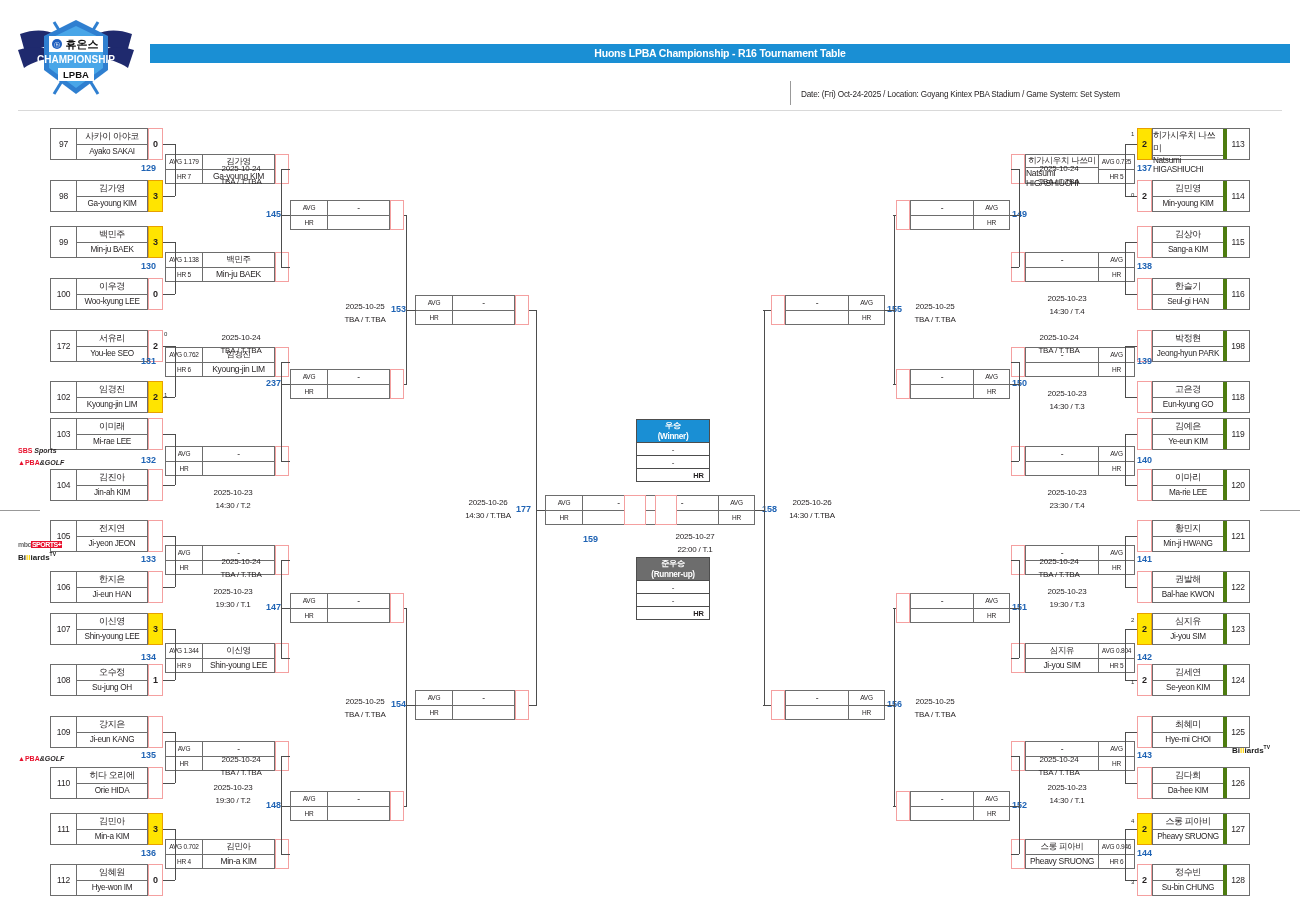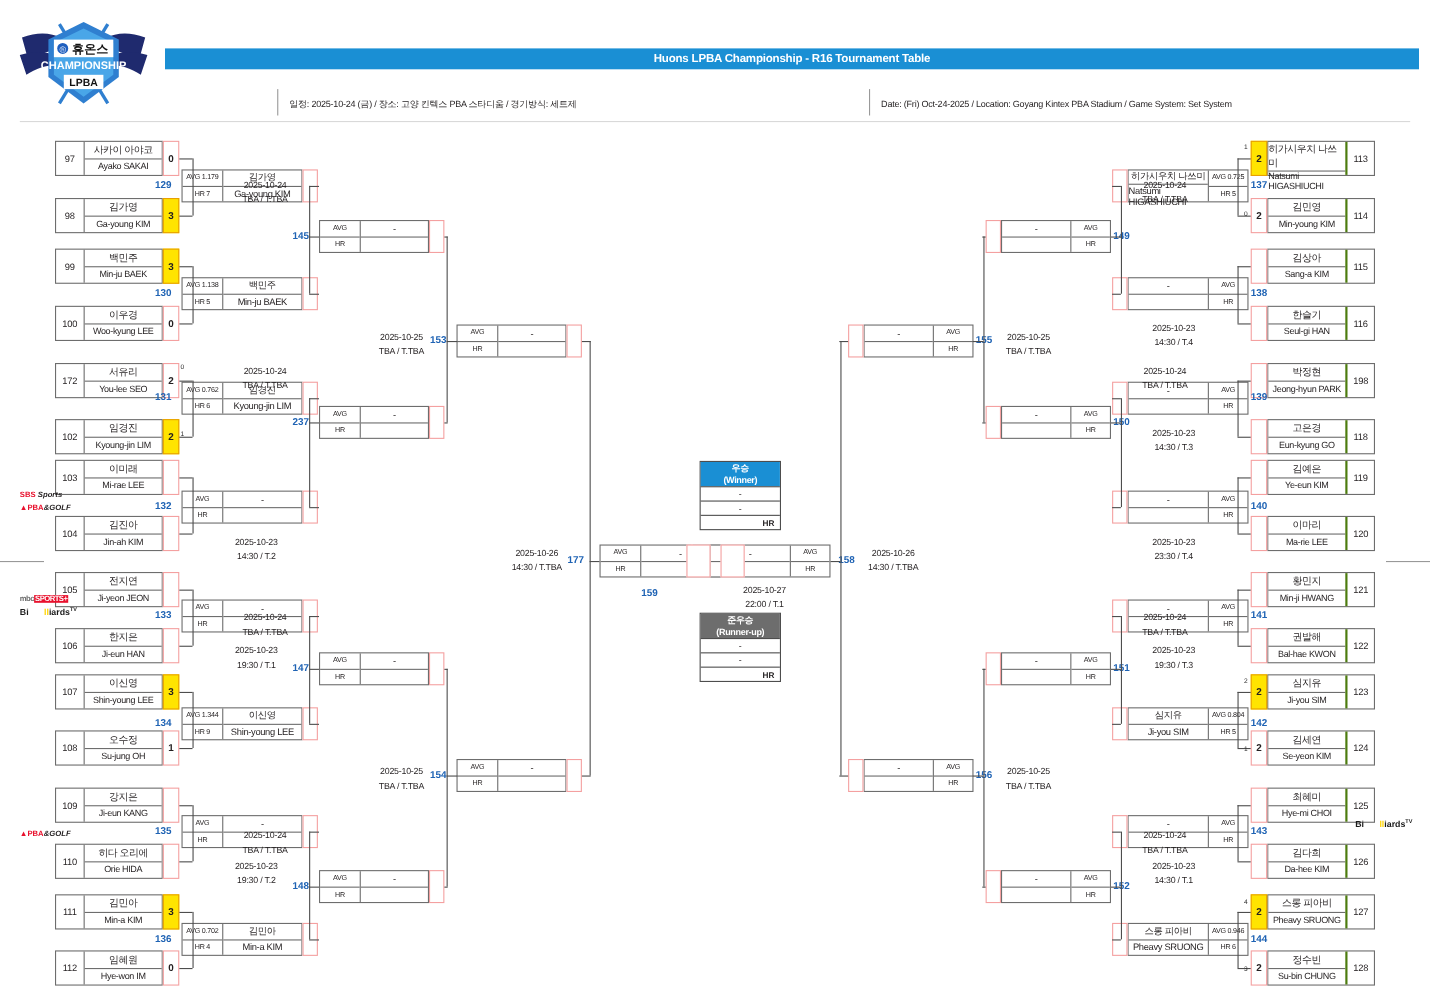--- a/index.html
+++ b/index.html
@@ -43,21 +43,21 @@
   .pbox { position:absolute; width:98px; height:32px; border:1px solid #6d6d6d; background:#fff; display:flex; }
   .pbox .seed {
     width:26px; border-right:1px solid #6d6d6d; font-size:8.5px;
     display:flex; align-items:center; justify-content:center; letter-spacing:-0.2px;
   }
   .pbox .names { flex:1; display:flex; flex-direction:column; }
   .pbox .kr { flex:1; border-bottom:1px solid #6d6d6d; font-size:9px; display:flex;
               align-items:center; justify-content:center; letter-spacing:-0.4px; }
   .pbox .en { flex:1; font-size:8.2px; display:flex; align-items:center;
               justify-content:center; letter-spacing:-0.3px; }
-  .pbox.rt .seed { border-right:none; border-left:2px solid #4d7c0f; order:2; }
+  .pbox.rt .seed { border-right:none; border-left:4px solid #4d7c0f; order:2; }
 
   
   .score {
     position:absolute; width:15px; height:32px; border:1px solid #f4a0a0; background:#fff;
     font-size:9px; font-weight:bold; display:flex; align-items:center; justify-content:center;
   }
   .score.win { background:#ffe400; border-color:#e8a000; }
   .tinyseed { position:absolute; font-size:6px; color:#2b2b2b; }
 
   
@@ -96,21 +96,21 @@
               display:flex; align-items:center; justify-content:center; }
   .final .r.hr { justify-content:flex-end; padding-right:5px; font-weight:bold; font-size:7.5px; }
 
   
   .bc { position:absolute; font-size:7px; font-weight:bold; white-space:nowrap; }
   .sbs { color:#e8112d; }
   .pba { color:#e8112d; }
   .mbc { color:#6d6d6d; letter-spacing:-0.5px; }
   .mbc b { background:#e8112d; color:#fff; padding:0 1px; }
   .btv { color:#1a1a1a; font-weight:bold; font-size:8px; }
-  .btv u { color:#ffd400; text-decoration:none;margin-left:14px; }
+  .btv u { color:#ffd400; text-decoration:none; }
   .btv sup { font-size:5px; }
 </style>
 </head>
 <body>
 
 <div id="header">
   <svg id="logo" viewBox="0 0 128 100">
     <g>
       <path d="M8 28 C30 20 46 26 58 40 C44 36 28 40 14 50 Z" fill="#1f2a6e"></path>
       <path d="M6 44 C26 38 40 42 52 54 C38 51 24 54 12 62 Z" fill="#1f2a6e"></path>
@@ -125,23 +125,20 @@
       <text x="45" y="41" font-family="Liberation Sans, sans-serif" font-size="6" fill="#fff" text-anchor="middle">ⓗ</text>
       <text x="70" y="42" font-family="Liberation Sans, sans-serif" font-size="11" font-weight="bold" fill="#111" text-anchor="middle">휴온스</text>
       <text x="64" y="57" font-family="Liberation Sans, sans-serif" font-size="10" font-weight="bold" fill="#ffffff" text-anchor="middle">CHAMPIONSHIP</text>
       <rect x="46" y="62" width="36" height="13" fill="#ffffff"></rect>
       <text x="64" y="72" font-family="Liberation Sans, sans-serif" font-size="9.5" font-weight="bold" fill="#111" text-anchor="middle">LPBA</text>
     </g>
   </svg>
   <div id="subbar">
     <span>Huons LPBA Championship - R16 Tournament Table</span>
   </div>
-  <div class="metawrap kr">
-    <span class="bar"></span><span class="txt">일정: 2025-10-24 (금) / 장소: 고양 킨텍스 PBA 스타디움 / 경기방식: 세트제</span>
-  </div>
   <div class="metawrap en">
     <span class="bar"></span><span class="txt">Date: (Fri) Oct-24-2025 / Location: Goyang Kintex PBA Stadium / Game System: Set System</span>
   </div>
   <div id="headrule"></div>
 </div>
 
 <div id="bracket">
     <div class="pbox" style="left: 50px; top: 128px;">
       <div class="seed">97</div>
       <div class="names">

